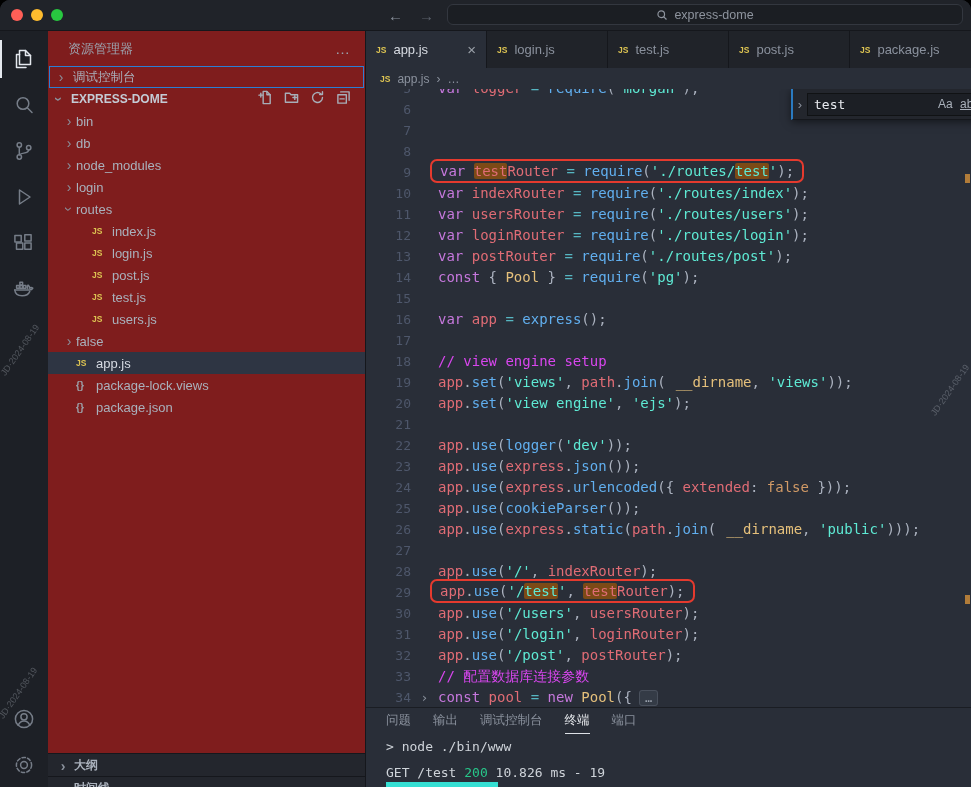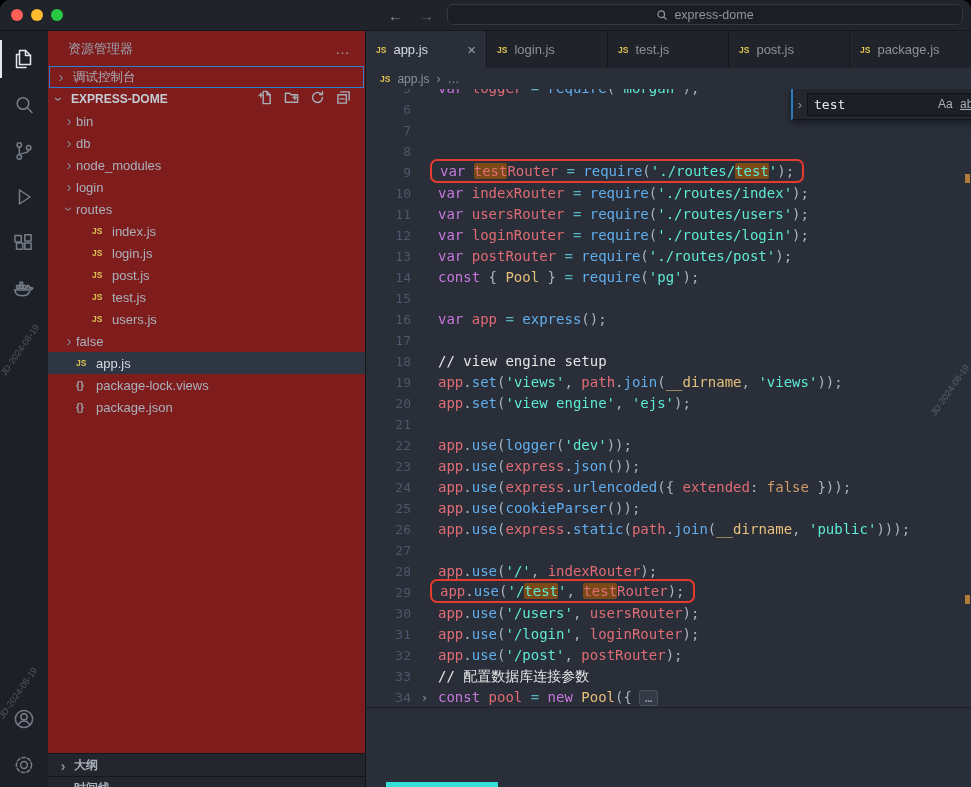--- a/index.html
+++ b/index.html
@@ -69,22 +69,22 @@
   .code{position:absolute;inset:0;font-family:"DejaVu Sans Mono","Liberation Mono",monospace;
     font-size:14px;line-height:21px;white-space:pre;}
   .cline{display:flex;height:21px;overflow:visible;}
   .cline:first-child{margin-top:-11px;}
   .lnum{width:45px;flex:none;text-align:right;color:#4e576b;font-size:13px;}
   .fgut{width:27px;flex:none;text-align:center;color:#8a919c;font-size:13px;}
   .lbody{flex:none;color:#b6becd;}
   .redbox{display:inline-block;border:2px solid #e53a2e;border-radius:7px;padding:0 8px 1px 8px;
     margin-left:-8px;margin-top:-3px;position:relative;z-index:2;}
   .tk-kw{color:#c678dd;margin-top:20px;}.tk-v{color:#e06c75;}.tk-fn{color:#61afef;}.tk-str{color:#5eead4;}
-  .tk-p{color:#abb2bf;}.tk-op{color:#56b6c2;}.tk-cm{color:#e5e5e5;}.tk-cls{color:#e5c07b;}
-  .tk-gl{color:#e5c07b;}.tk-ct{color:#d19a66;}.tk-c{color:#b6becd;}
+  .tk-p{color:#abb2bf;}.tk-op{color:#56b6c2;}.tk-cm{color:#d946ef;}.tk-cls{color:#e5c07b;}
+  .tk-gl{color:#e5c07b;margin-left:10px;}.tk-ct{color:#d19a66;}.tk-c{color:#b6becd;}
   .tk-fm{background:#343b46;border:1px solid #49505c;border-radius:3px;color:#9aa2ae;
     padding:0 5px;margin-left:7px;font-size:12px;}
   .match{background:#7c4a16;border-radius:2px;}
   .ruler-mark{position:absolute;right:1px;width:5px;height:9px;background:#c98a3a;opacity:.85;}
   
   .findwidget{position:absolute;top:0;left:425px;width:300px;height:31px;background:#23262d;
     border:1px solid #15171c;border-top:none;border-left:2px solid #2a7ac0;
     box-shadow:0 2px 8px rgba(0,0,0,.5);display:flex;align-items:center;z-index:6;box-sizing:border-box;}
   .fw-grip{width:14px;height:100%;display:flex;align-items:center;justify-content:center;
     color:#8a919c;font-size:13px;}
@@ -356,20 +356,31 @@
           <span class="fw-grip">›</span>
           <div class="fw-input">
             <span class="fw-value">test</span>
             <span class="fw-toggle">Aa</span>
             <span class="fw-toggle word">ab</span>
           </div>
         </div>
       </div>
 
       <div class="panel">
+        <div class="panel-tabs">
+            <span class="ptab">问题</span>
+            <span class="ptab">输出</span>
+            <span class="ptab">调试控制台</span>
+            <span class="ptab active">终端</span>
+            <span class="ptab">端口</span>
+          </div>
+        <div class="terminal">
+            <div class="tline"><span>&gt; node ./bin/www</span></div>
+            <div class="tline"><span>GET /test </span><span class="tl-green">200</span><span> 10.826 ms - 19</span></div>
+          </div>
         <div class="cyanbar"></div>
       </div>
 
     </div>
   </div>
 
   <span class="diag d1">JD·2024-08-19</span>
   <span class="diag d2">JD·2024-08-19</span>
   <span class="diag d3">JD·2024-08-19</span>
 </div>

